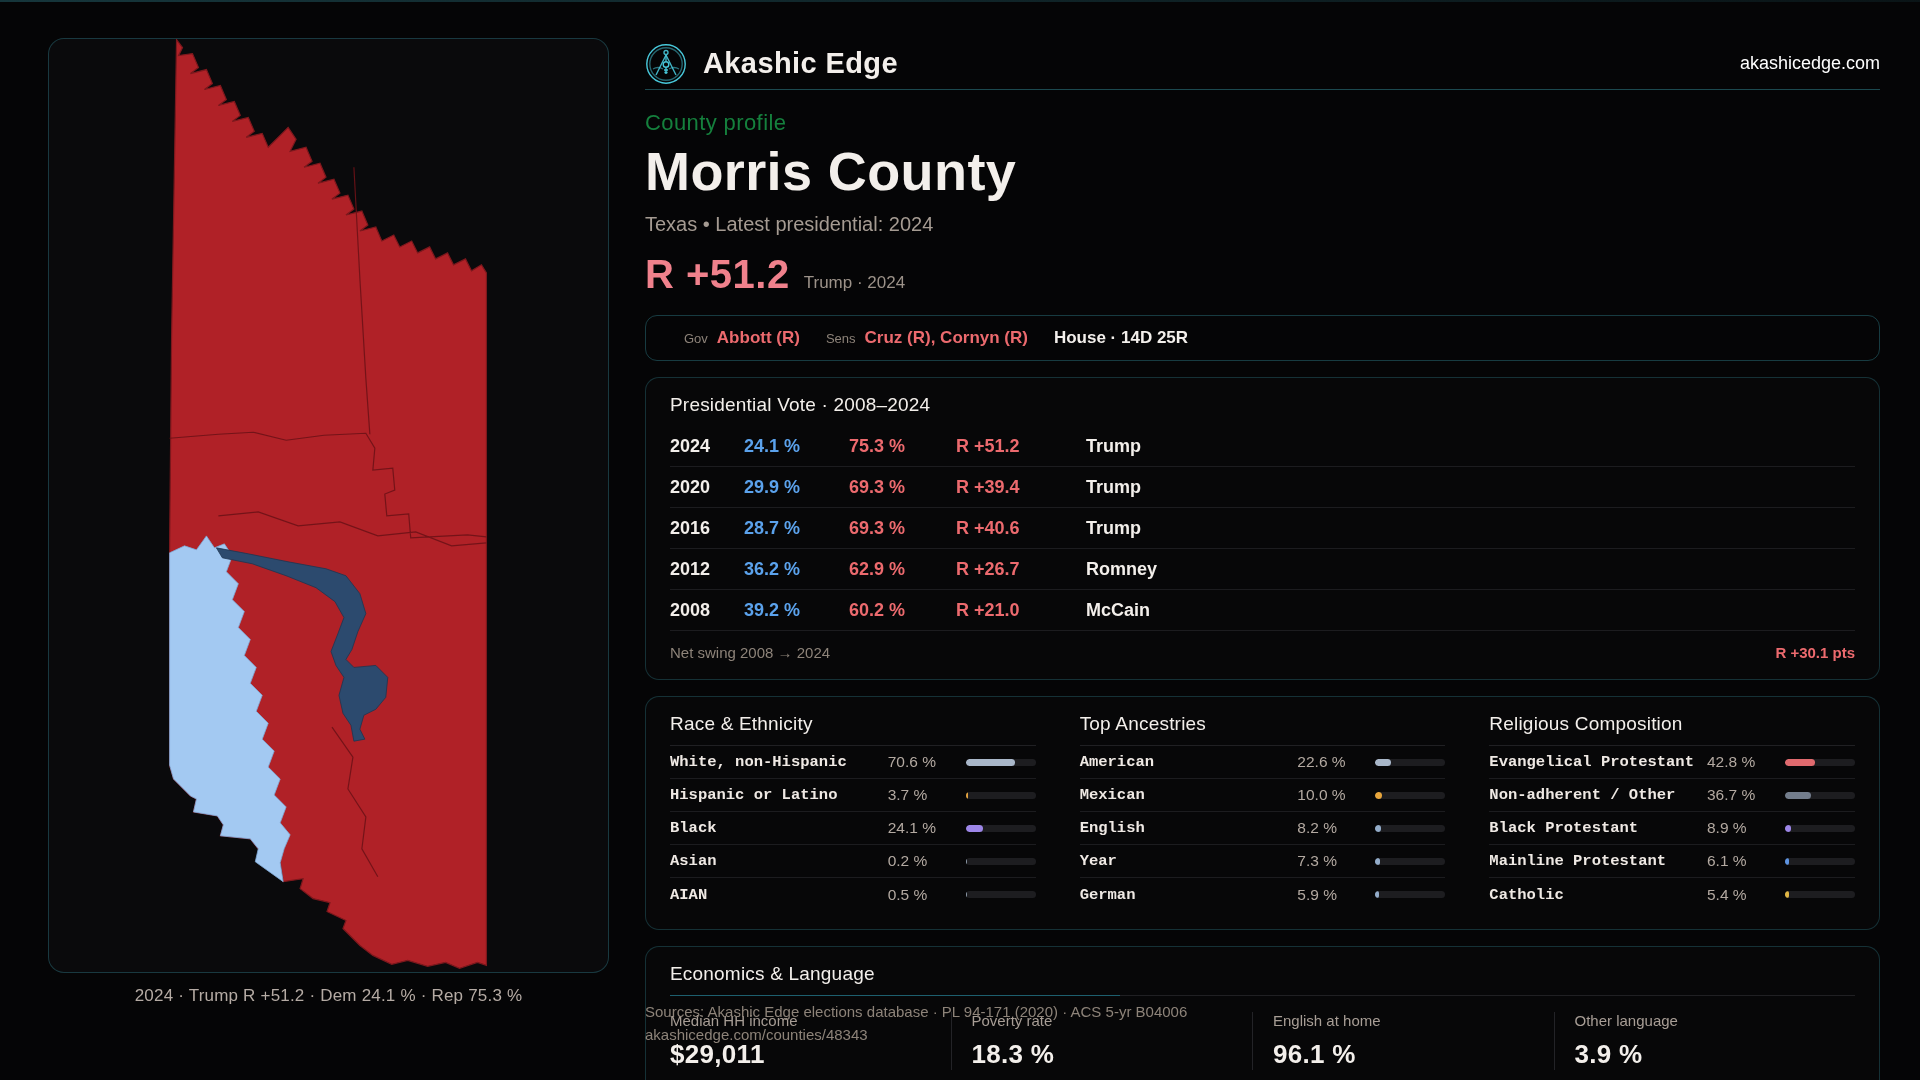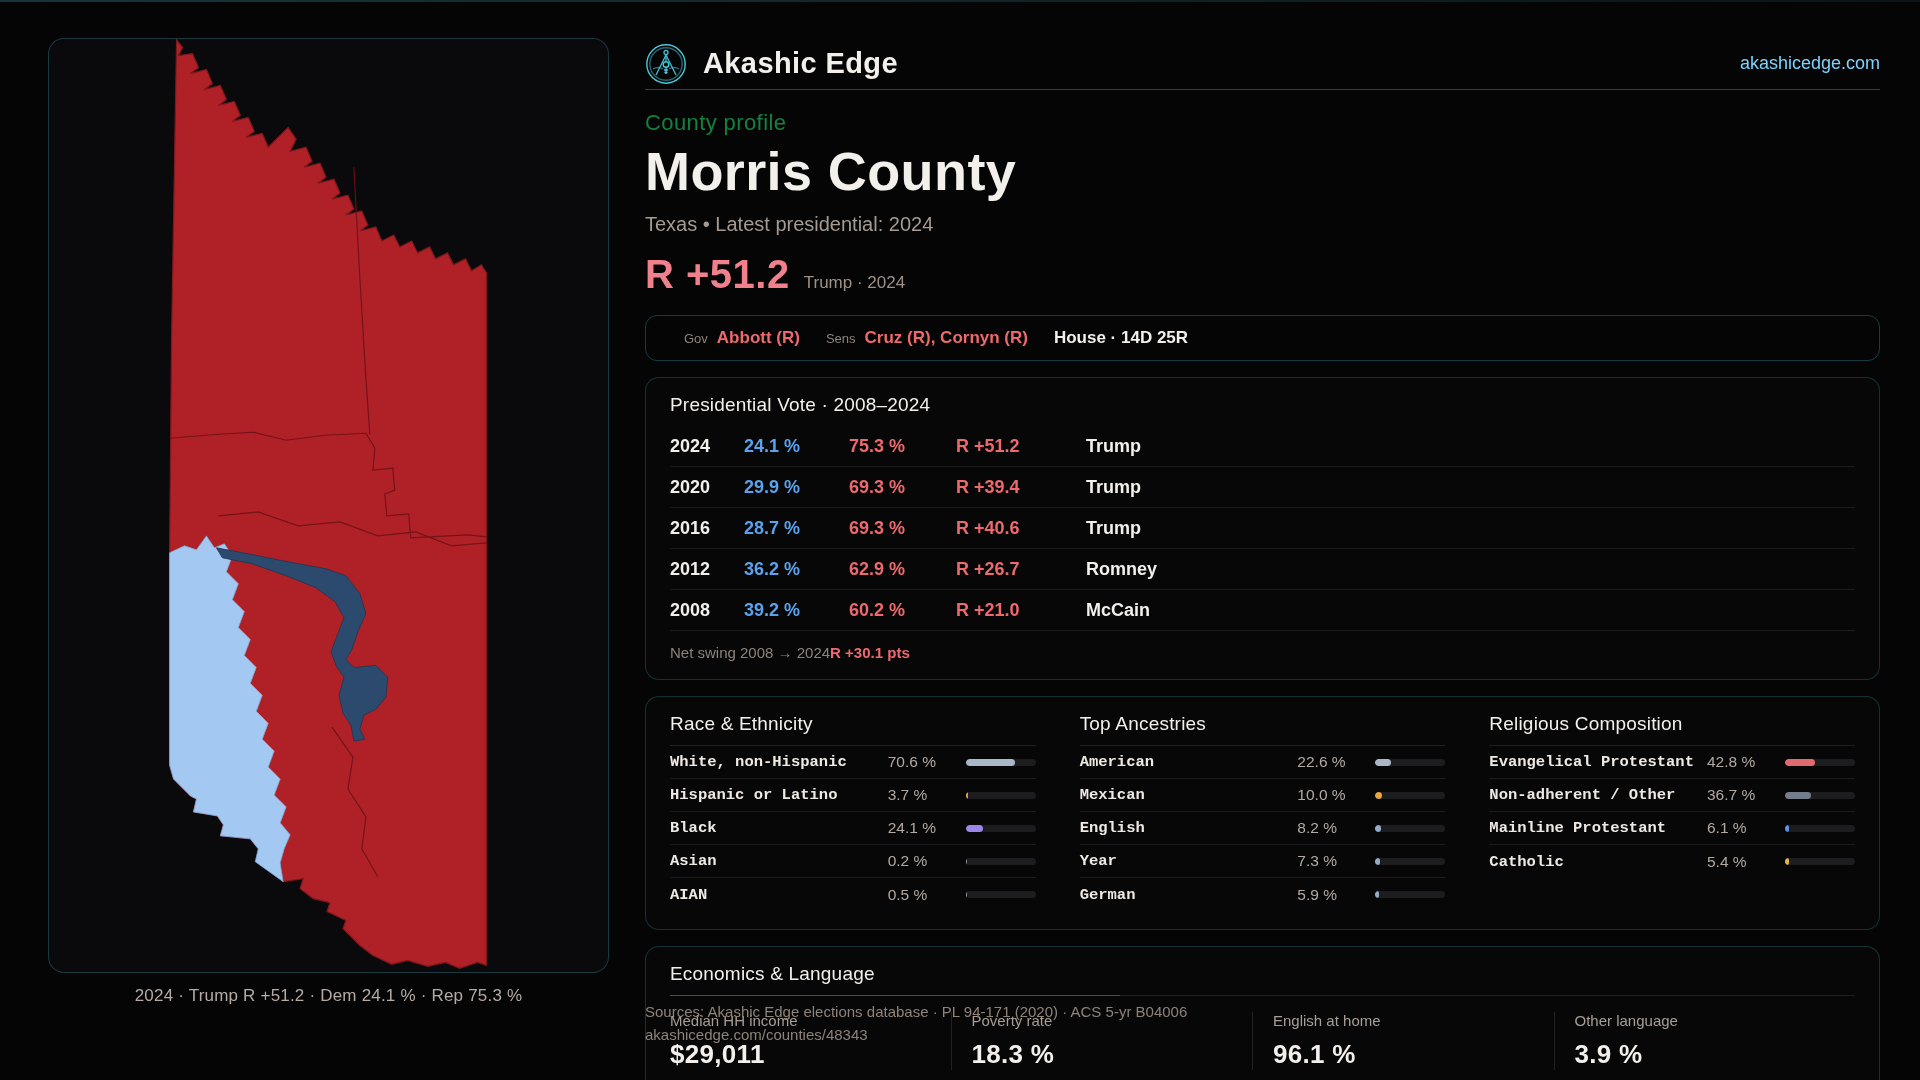--- a/index.html
+++ b/index.html
@@ -26,21 +26,21 @@
   .map-panel svg { display:block; width:100%; height:100%; }
   .map-caption { text-align:center; color:#b5aba4; font-size:17px; margin-top:13px; letter-spacing:.2px; }
 
   
   .content-col { flex:1; min-width:0; position:relative; }
   .site-header { display:flex; align-items:center; height:52px;
     border-bottom:1px solid rgba(72,200,218,.35); }
   .logo { width:42px; height:42px; flex:none; }
   .logo svg { width:42px; height:42px; }
   .brand-name { font-size:29px; font-weight:bold; margin-left:16px; letter-spacing:.4px; }
-  .site-domain { margin-left:auto; color:#7dd3fc; font-size:18px; text-decoration:none; }
+  .site-domain { margin-left:auto; color:#ffffff; font-size:18px; text-decoration:none; }
 
   .eyebrow { color:#15803d; font-size:22px; margin-top:20px; letter-spacing:.4px; }
   h1.page-title { font-size:54px; line-height:1.1; margin:6px 0 0; font-weight:bold; letter-spacing:.4px; }
   .subtitle { color:#a59b92; font-size:20px; margin-top:12px; }
   .hero { margin-top:16px; display:flex; align-items:baseline; gap:14px; }
   .hero-margin { color:#f0818c; font-size:40px; font-weight:bold; letter-spacing:.5px; }
   .hero-note { color:#9c9289; font-size:17px; }
 
   .officials-bar {
     margin-top:18px; border:1px solid rgba(72,200,218,.28); border-radius:12px;
@@ -58,21 +58,21 @@
   }
   .panel h2 { font-size:19px; margin:0 0 10px; font-weight:normal; letter-spacing:.2px; }
 
   
   .tbl-head { display:flex; color:#8d8379; font-size:14px; padding:9px 0;
     border-top:1px solid #202023; border-bottom:1px solid #202023; }
   .c-year { width:74px; } .c-dem { width:105px; } .c-rep { width:107px; }
   .c-margin { width:130px; } .c-winner { flex:1; }
   .tbl-row { display:flex; align-items:center; height:41px; border-bottom:1px solid #1c1c1f;
     font-size:18px; font-weight:bold; }
-  .tbl-foot { display:flex; justify-content:flex-start; align-items:center;
+  .tbl-foot { display:flex; justify-content:space-between; align-items:center;
     color:#8d8379; font-size:15px; padding-top:13px; }
   .tbl-foot .swing-val { color:#ec6a6e; font-weight:bold; }
 
   
   .demo-panel { display:grid; grid-template-columns:1fr 1fr 1fr; column-gap:44px; }
   .demo-col h2 { border-bottom:1px solid #202023; padding-bottom:10px; margin-bottom:0; }
   .demo-row { display:flex; align-items:center; height:33px; border-bottom:1px solid #1c1c1f; font-size:15.5px; }
   .demo-row:last-child { border-bottom:none; }
   .demo-row .lbl { flex:1; font-weight:bold; color:#efe9e4; white-space:nowrap;font-family:Liberation Mono, monospace; }
   .demo-row .val { width:78px; flex:none; color:#b3a9a1; }
@@ -320,20 +320,27 @@
   </div>
 
   <div class="demo-row">
     <span class="lbl">Non-adherent / Other</span>
     <span class="val">36.7 %</span>
     <span class="bar">
                 <i style="width: 36.7%; background: rgb(115, 125, 140);"></i>
               </span>
   </div>
 
+  <div class="demo-row">
+    <span class="lbl">Black Protestant</span>
+    <span class="val">8.9 %</span>
+    <span class="bar">
+                <i style="width: 8.9%; background: rgb(157, 134, 232);"></i>
+              </span>
+  </div>
 
   <div class="demo-row">
     <span class="lbl">Mainline Protestant</span>
     <span class="val">6.1 %</span>
     <span class="bar">
                 <i style="width: 6.1%; background: rgb(93, 147, 224);"></i>
               </span>
   </div>
 
   <div class="demo-row">

